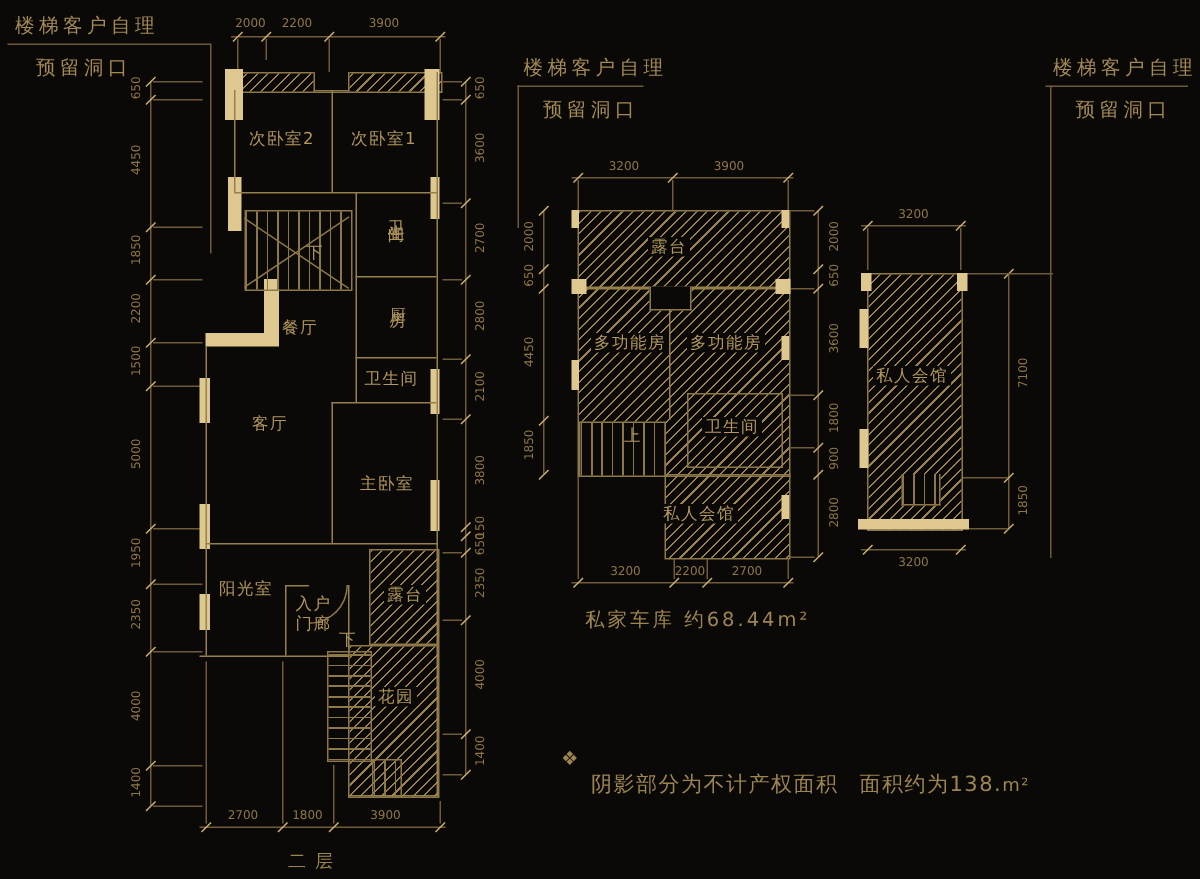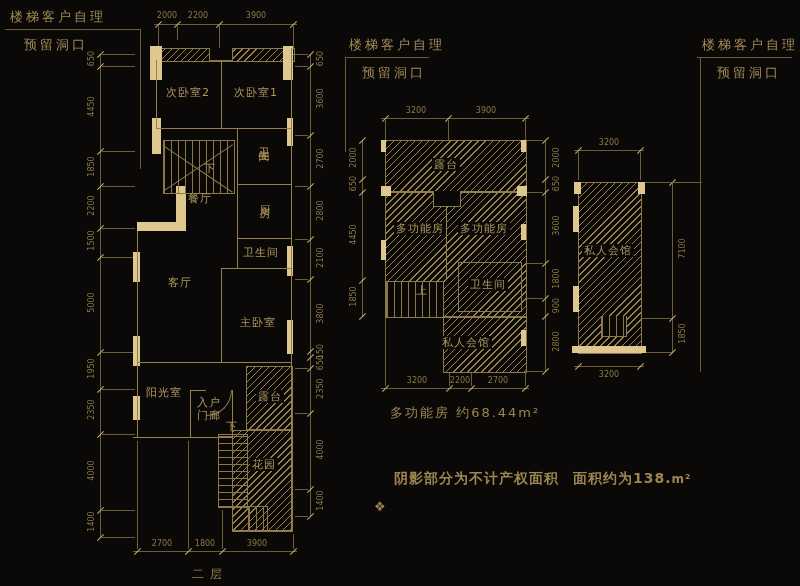--- a/index.html
+++ b/index.html
@@ -182,21 +182,21 @@
   <div class="stair stv" style="left:163px;top:140px;width:70px;height:52px;"></div>
   <div class="diag" style="left:163px;top:145px;width:84px;transform:rotate(33.9deg);"></div>
   <div class="diag" style="left:233px;top:145px;width:84px;transform:rotate(146.1deg);"></div>
   <div class="stair sth" style="left:218px;top:434px;width:28px;height:72px;"></div>
   <div class="stair stv" style="left:248px;top:506px;width:18px;height:24px;"></div>
 
   <div class="room" style="left:166px;top:86px;">次卧室2</div>
   <div class="room" style="left:234px;top:86px;">次卧室1</div>
   <div class="room vtext" style="left:257px;top:138px;">卫生间</div>
   <div class="room vtext" style="left:258px;top:196px;">厨房</div>
-  <div class="room" style="left:188px;top:192px;">餐厅</div>
+  <div class="room" style="left:188px;top:212px;">餐厅</div>
   <div class="room" style="left:243px;top:246px;">卫生间</div>
   <div class="room" style="left:168px;top:276px;">客厅</div>
   <div class="room" style="left:240px;top:316px;">主卧室</div>
   <div class="room" style="left:146px;top:386px;">阳光室</div>
   <div class="room" style="left:197px;top:396px;width:24px;white-space:normal;word-break:break-all;text-align:center;">入户门廊</div>
   <div class="chip" style="left:256px;top:390px;">露台</div>
   <div class="chip" style="left:250px;top:458px;">花园</div>
   <div class="room" style="left:204px;top:162px;">下</div>
   <div class="room" style="left:226px;top:420px;">下</div>
 
@@ -267,21 +267,21 @@
   <div class="pier" style="left:521px;top:140px;width:5px;height:12px;"></div>
   <div class="pier" style="left:381px;top:240px;width:5px;height:20px;"></div>
   <div class="pier" style="left:521px;top:224px;width:5px;height:16px;"></div>
   <div class="pier" style="left:521px;top:330px;width:5px;height:16px;"></div>
   <div class="chip" style="left:432px;top:158px;">露台</div>
   <div class="chip" style="left:394px;top:222px;">多功能房</div>
   <div class="chip" style="left:458px;top:222px;">多功能房</div>
   <div class="chip" style="left:468px;top:278px;">卫生间</div>
   <div class="chip" style="left:440px;top:336px;">私人会馆</div>
   <div class="room" style="left:416px;top:284px;">上</div>
-  <div class="cap" style="left:390px;top:404px;">多功能房 约68.44m²</div>
+  <div class="cap" style="left:390px;top:404px;">私家车库 约68.44m²</div>
 
   <div class="ln" style="left:574px;top:150px;width:70px;height:1px;"></div>
   <i class="tk" style="left:574px;top:150px;"></i>
   <i class="tk" style="left:636px;top:150px;"></i>
   <div class="ln" style="left:578px;top:152px;width:1px;height:28px;"></div>
   <div class="ln" style="left:640px;top:152px;width:1px;height:28px;"></div>
   <div class="dh" style="left:589px;top:138px;">3200</div>
 
   <div class="ln" style="left:672px;top:182px;width:1px;height:170px;"></div>
   <i class="tk" style="left:668px;top:182px;"></i>
@@ -301,17 +301,17 @@
   <div class="hatch" style="left:578px;top:182px;width:62px;height:170px;"></div>
   <div class="pier" style="left:574px;top:182px;width:7px;height:12px;"></div>
   <div class="pier" style="left:638px;top:182px;width:7px;height:12px;"></div>
   <div class="pier" style="left:573px;top:206px;width:6px;height:26px;"></div>
   <div class="pier" style="left:573px;top:286px;width:6px;height:26px;"></div>
   <div class="pier" style="left:572px;top:346px;width:74px;height:7px;"></div>
   <div class="chip" style="left:582px;top:244px;">私人会馆</div>
   <div class="dark stair stv" style="left:601px;top:316px;width:24px;height:20px;border-top:none;"></div>
 
   <div class="note" style="left:374px;top:499px;font-size:13px;">❖</div>
-  <div class="note" style="left:394px;top:470px;font-weight:bold;">
+  <div class="note" style="left:394px;top:514px;">
     <span>阴影部分为不计产权面积</span><span style="margin-left:14px;">面积约为138.</span><span style="font-size:12px;">m²</span>
   </div>
 
 </div>
 
 </body></html>

